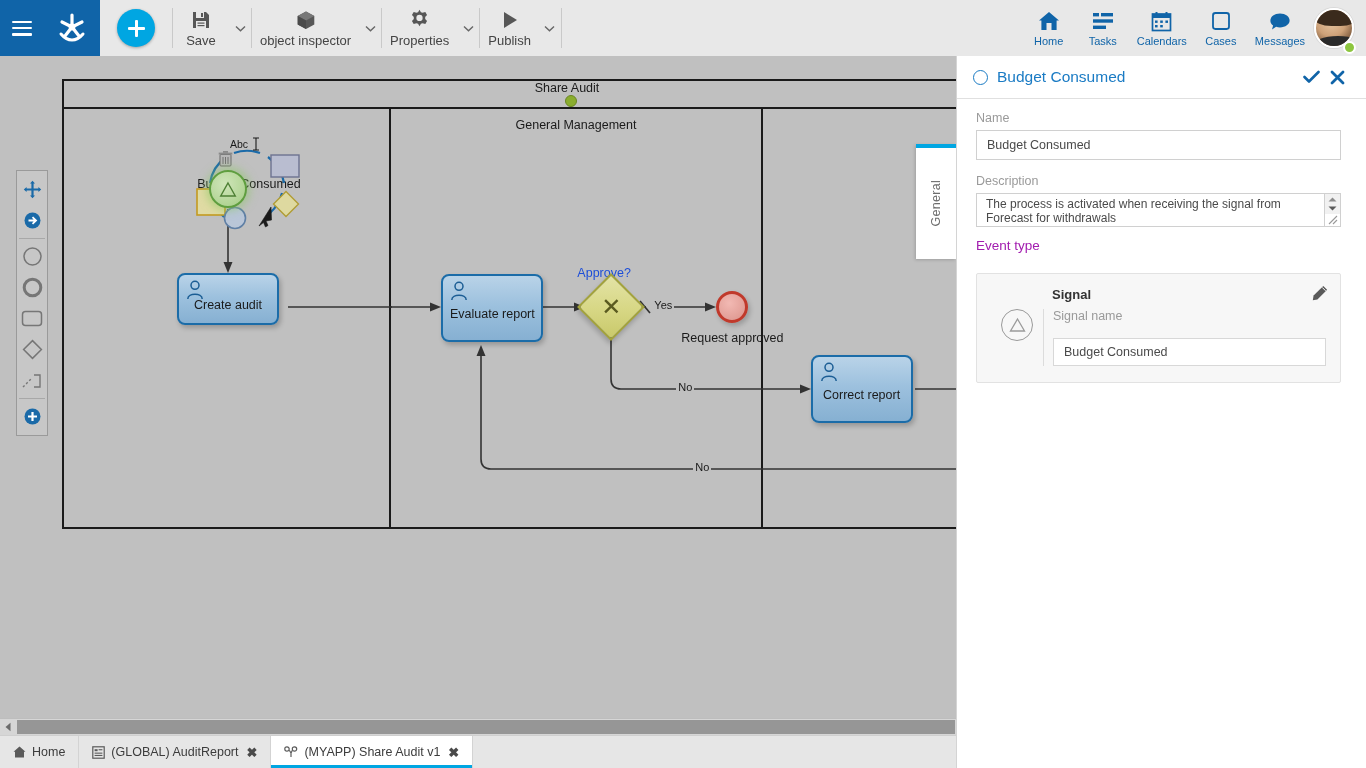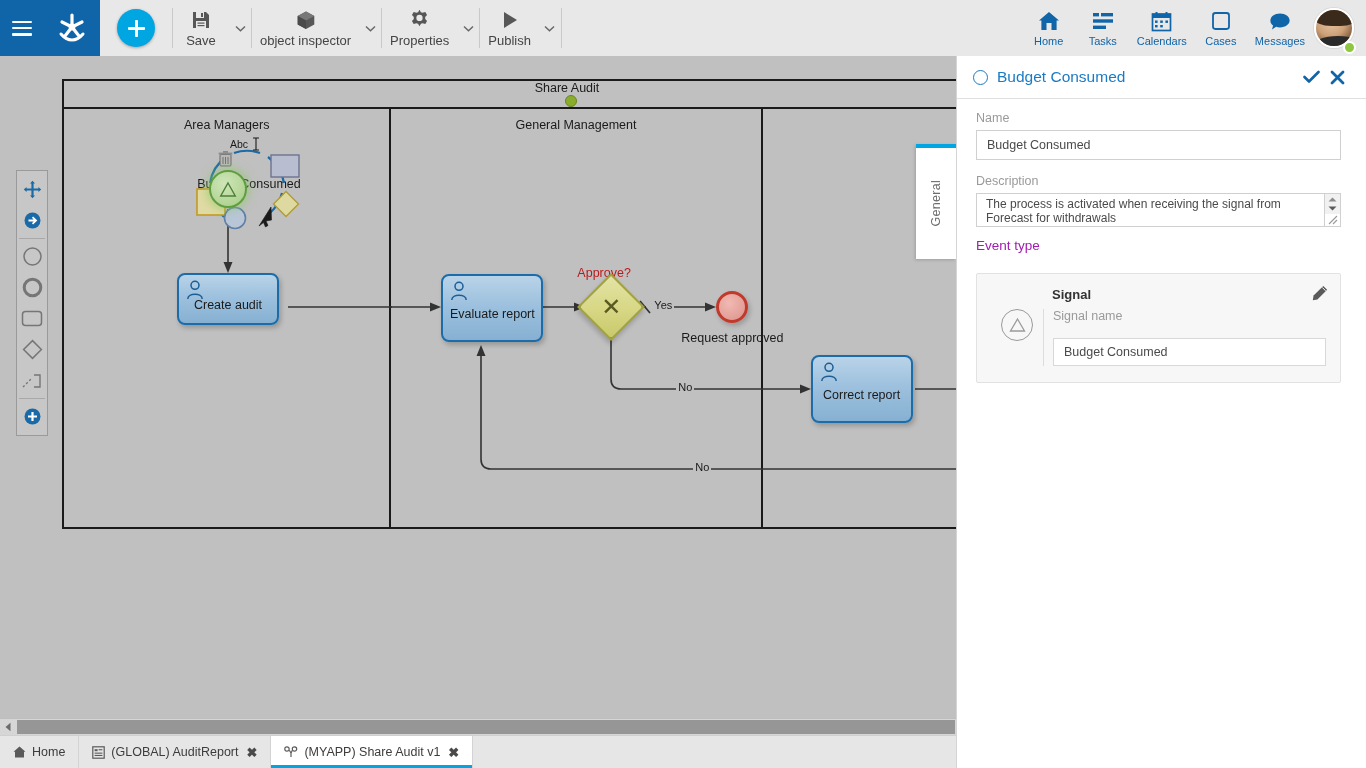--- a/index.html
+++ b/index.html
@@ -115,21 +115,21 @@
 
   .gateway {
     position:absolute; width:48px; height:48px;
     background: linear-gradient(135deg,#e3e3a6 0%,#d8d887 50%,#c9c96a 100%);
     border:2px solid #a3a33c;
     transform: rotate(45deg);
     box-shadow: 2px 3px 5px rgba(0,0,0,.2);
     cursor:pointer;
   }
   .gw-x { position:absolute; width:48px; height:48px; display:flex; align-items:center; justify-content:center; color:#5a5a20; font-size:24px; font-weight:300; pointer-events:none;}
-  .gw-label { position:absolute; font-size:12.5px; color:#b91c1c; white-space:nowrap; }
+  .gw-label { position:absolute; font-size:12.5px; color:#1d4ed8; white-space:nowrap; }
 
   .endev {
     position:absolute; width:32px; height:32px; border-radius:50%;
     border:3px solid #c0392b;
     background: radial-gradient(circle at 40% 35%, #f2b9b3 0%, #e4a29b 60%, #d9938b 100%);
     box-shadow: 2px 3px 5px rgba(0,0,0,.2);
     cursor:pointer;
   }
   .startev {
     position:absolute; width:38px; height:38px; border-radius:50%;
@@ -456,21 +456,20 @@
 
     <div class="pool">
       <div class="pool-header">
         <span class="pool-title">Share Audit</span>
         <span class="pool-dot"></span>
       </div>
 
       <div class="lanes">
 
         <div class="lane" style="width:328px;">
-          <div class="lane-title">Area Managers</div>
 
           <div class="radial" style="left:118px; top:28px; width:130px; height:100px;">
             <svg width="130" height="100" viewBox="0 0 130 100" style="position:absolute;left:0;top:0;">
               <path d="M28 46 A40 40 0 0 1 44 20" stroke="#1a6aa8" stroke-width="2.2" fill="none"></path>
               <path d="M52 16 A40 40 0 0 1 78 16" stroke="#1a6aa8" stroke-width="2.2" fill="none"></path>
               <path d="M86 20 A40 40 0 0 1 102 46" stroke="#1a6aa8" stroke-width="2.2" fill="none"></path>
               <path d="M100 56 A40 40 0 0 1 88 76" stroke="#1a6aa8" stroke-width="2.2" fill="none"></path>
               <path d="M42 80 A40 40 0 0 1 30 58" stroke="#1a6aa8" stroke-width="2.2" fill="none"></path>
               <path d="M48 82 L62 82" stroke="#1a6aa8" stroke-width="2.2" fill="none"></path>
             </svg>

